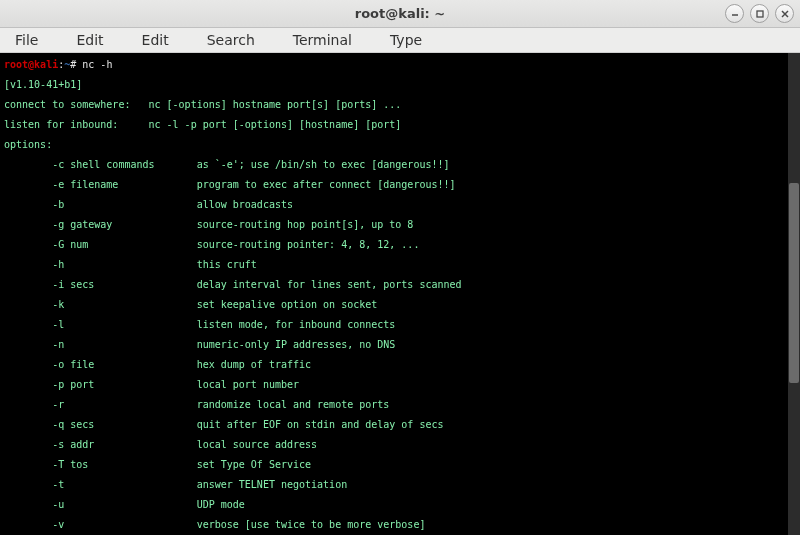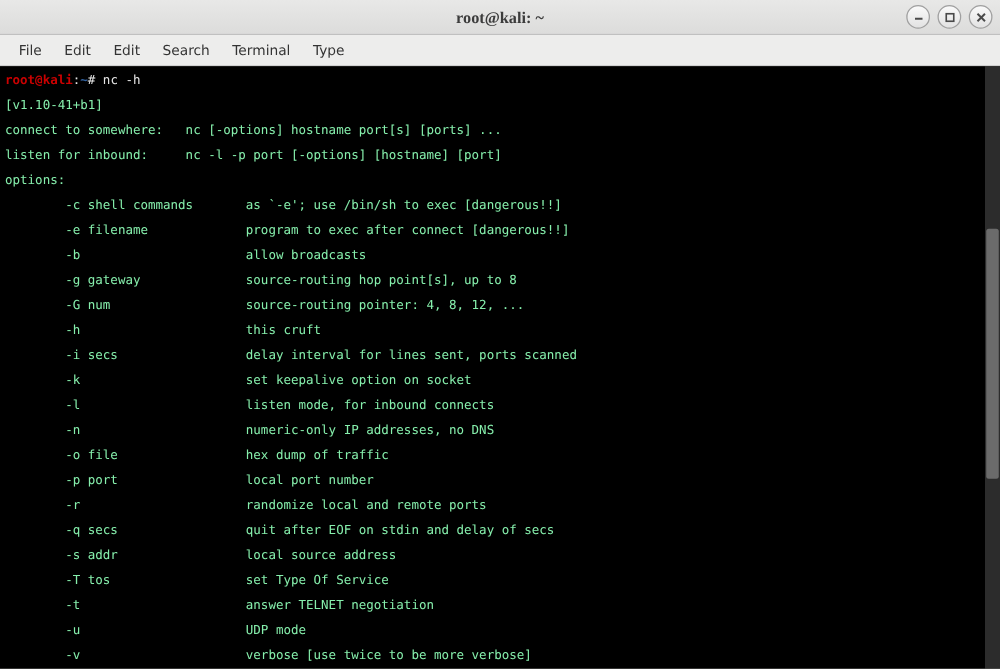--- a/index.html
+++ b/index.html
@@ -23,21 +23,20 @@
       display: flex;
       align-items: center;
       justify-content: center;
       position: relative;
       border-bottom: 1px solid #c0c0c0;
     }
     .titlebar-title {
       font-size: 13px;
       font-weight: bold;
       color: #3c3c3c;
-      font-family: Liberation Serif, serif;
     }
     .window-controls {
       position: absolute;
       right: 6px;
       top: 4px;
       display: flex;
       gap: 6px;
     }
     .wc-btn {
       width: 19px;
@@ -50,23 +49,23 @@
       justify-content: center;
       cursor: pointer;
     }
     .wc-btn svg { width: 10px; height: 10px; }
     .menubar {
       height: 25px;
       background: #ededec;
       display: flex;
       align-items: center;
       padding: 0 6px;
-      gap: 0;
+      gap: 20px;
       border-bottom: 1px solid #d0d0d0;
-      font-size: 11px;
+      font-size: 14px;
       color: #333;
     }
     .menu-item {
       padding: 2px 9px;
       cursor: pointer;
     }
     .terminal-wrap {
       flex: 1;
       display: flex;
       background: #000;

